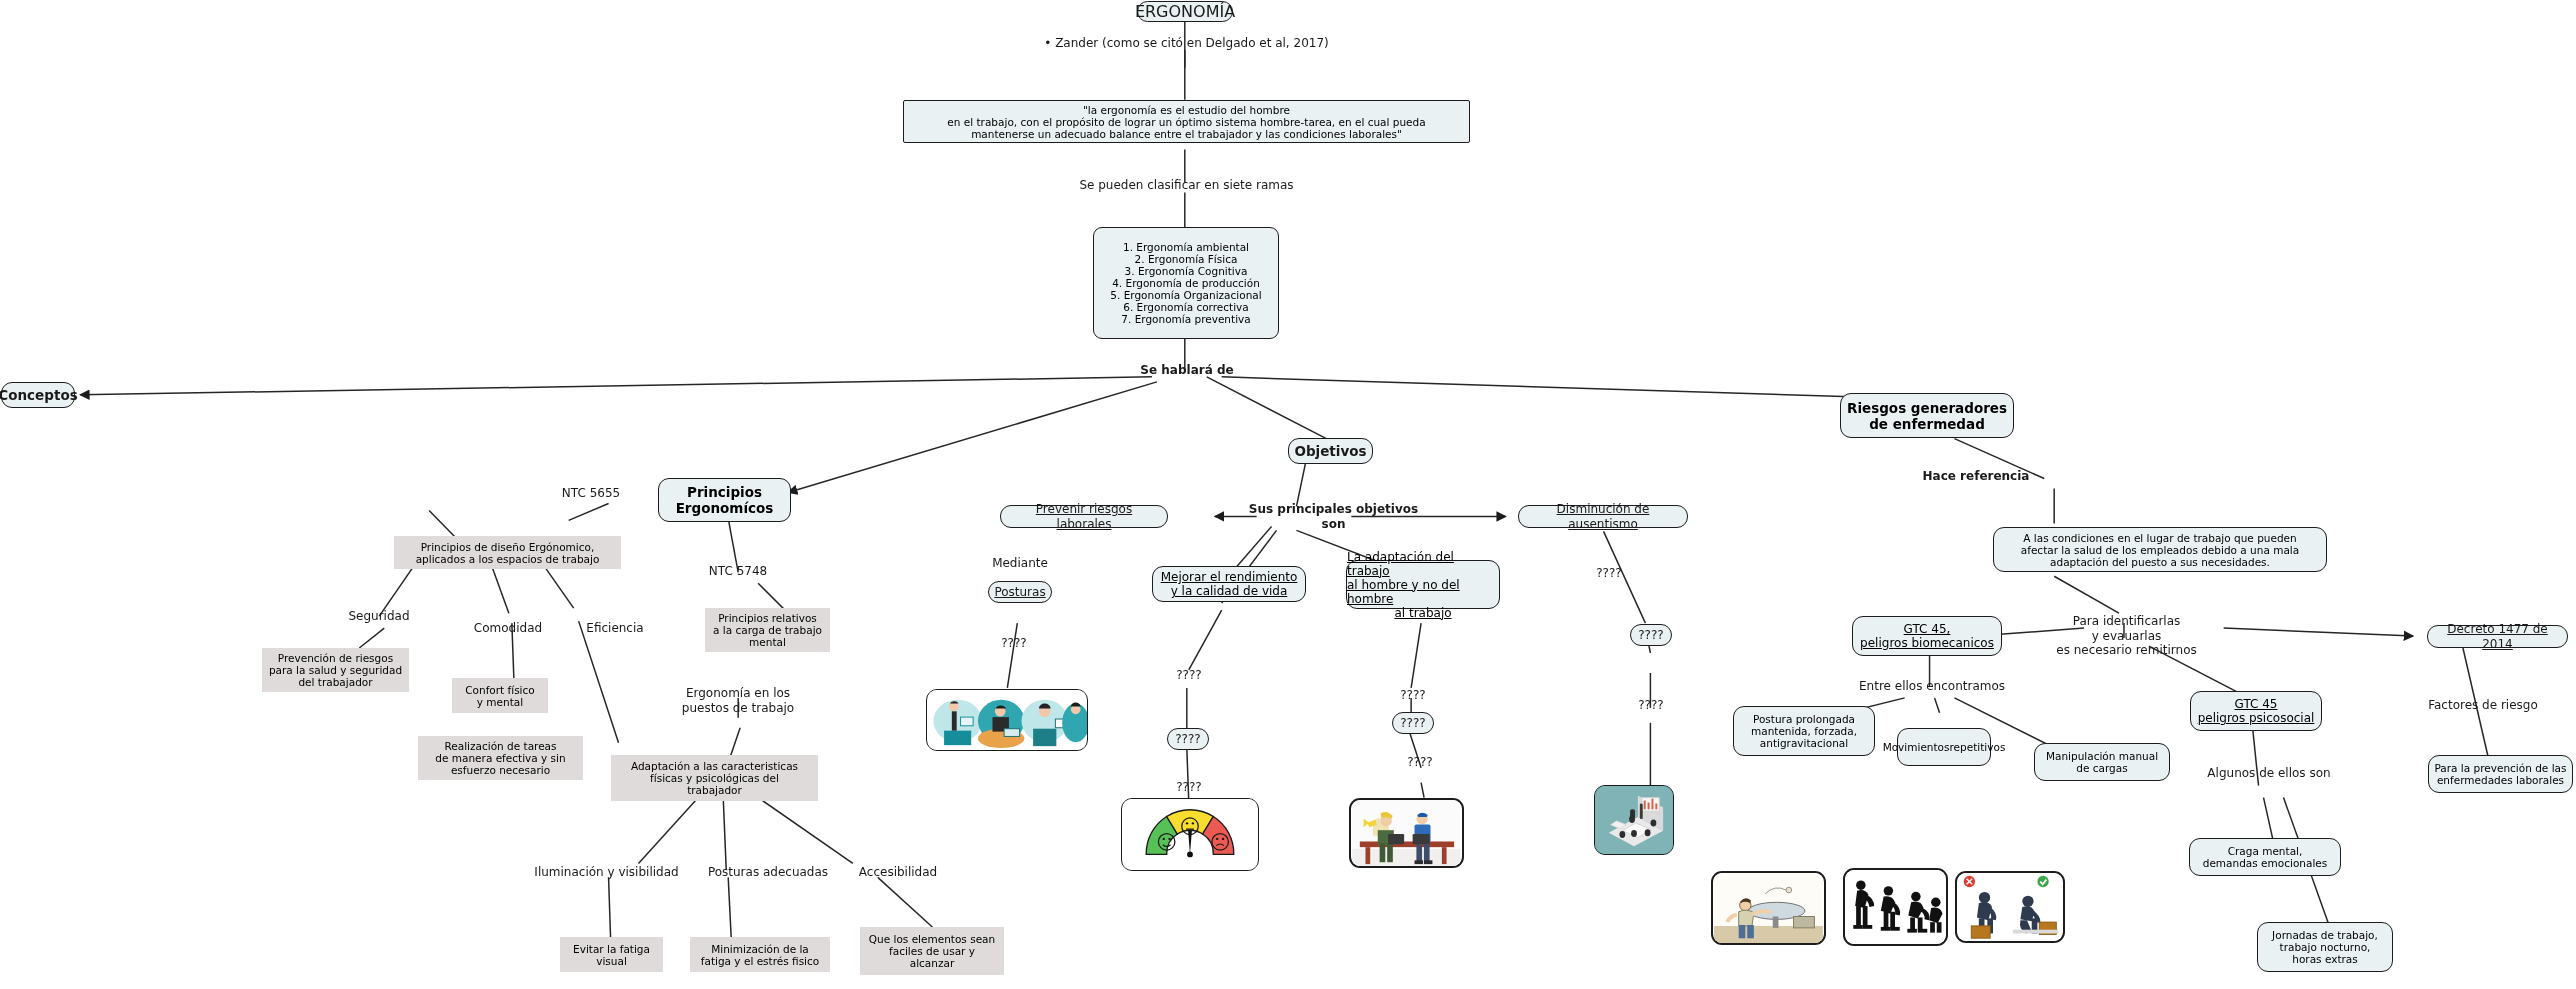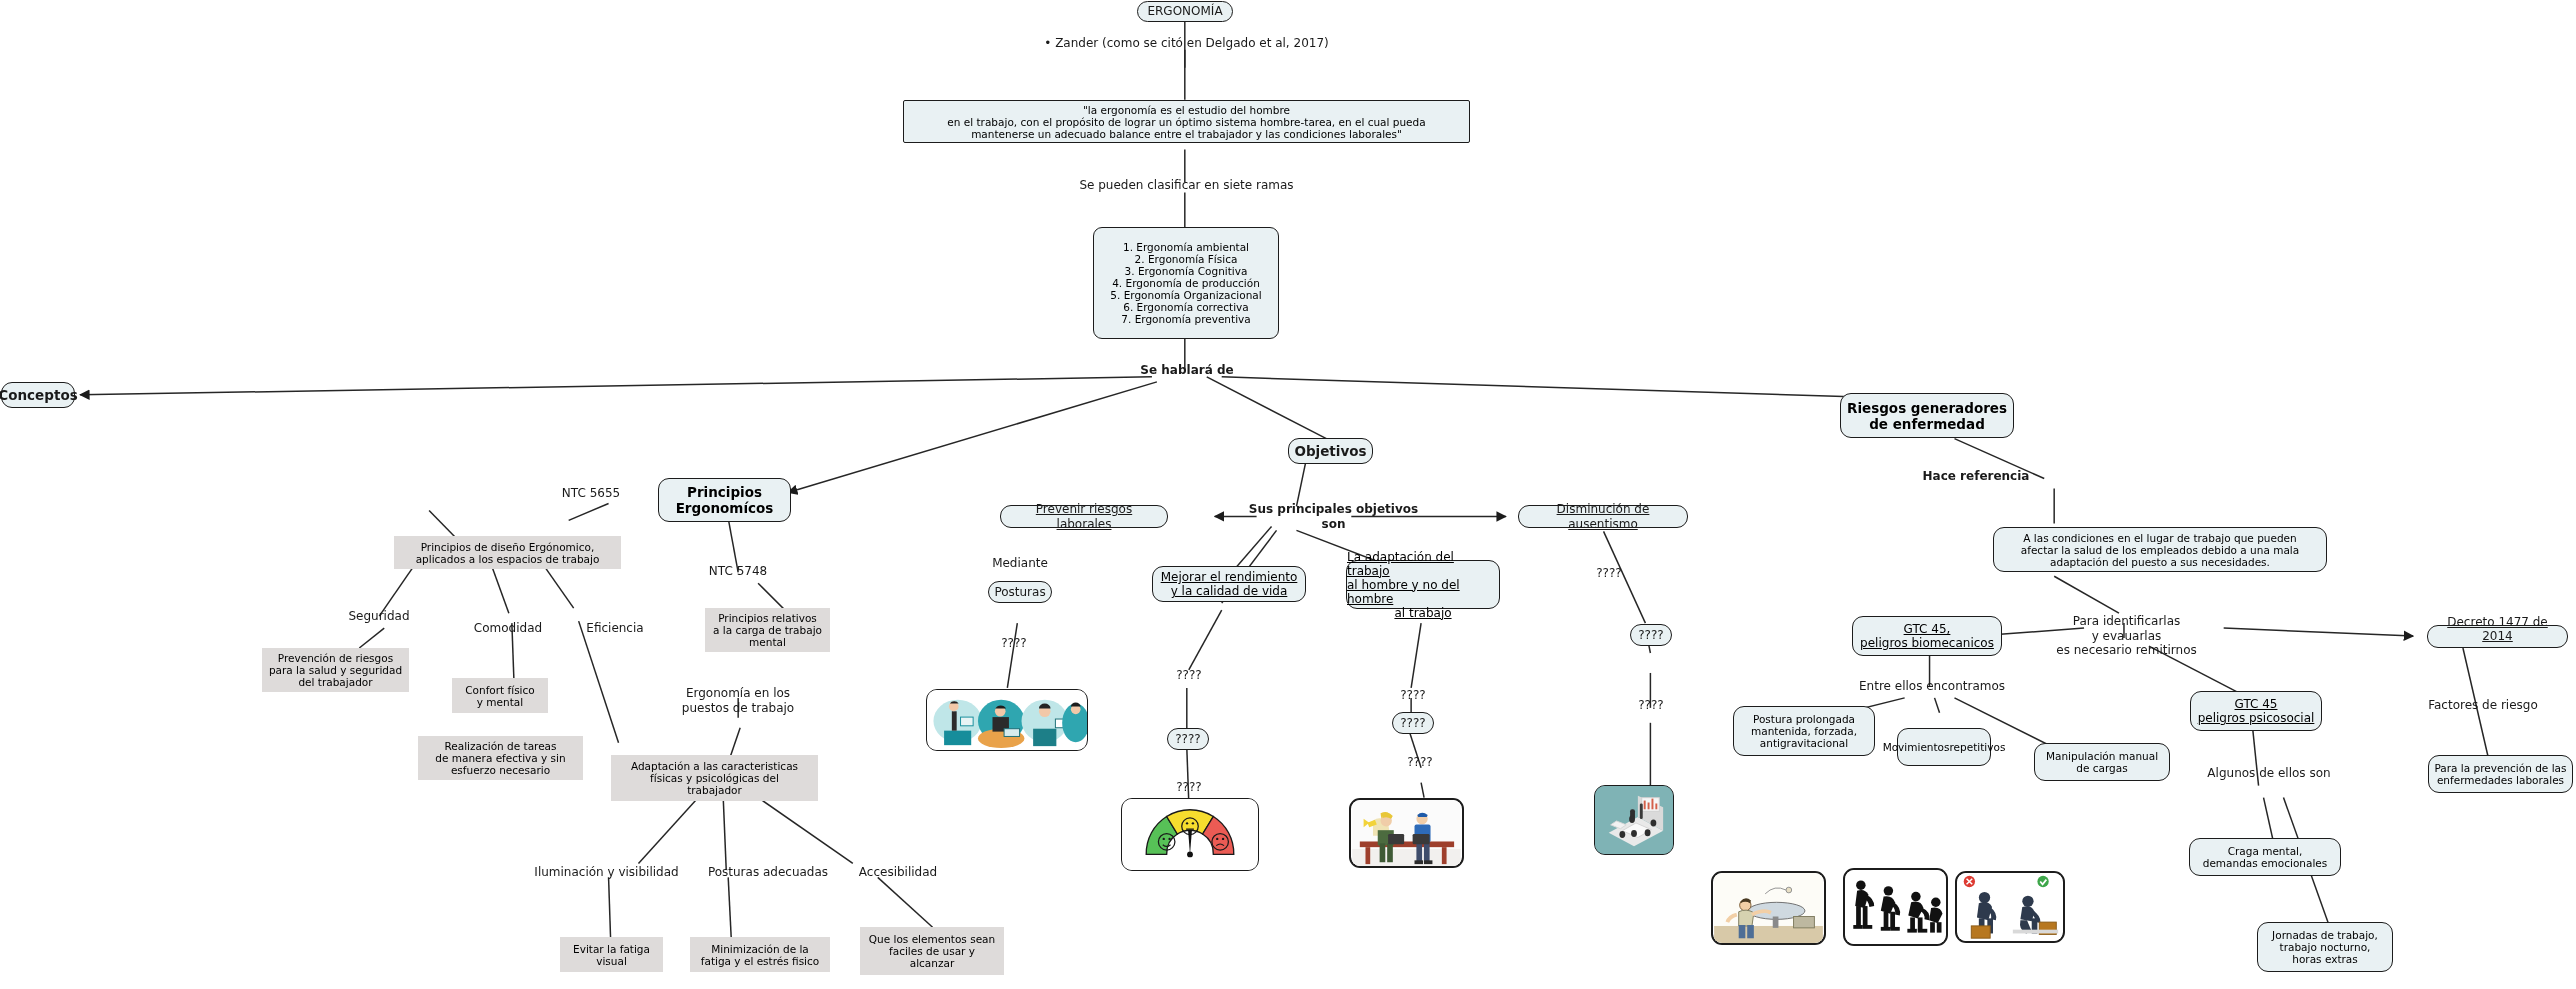--- a/index.html
+++ b/index.html
@@ -50,21 +50,21 @@
   }
   
   .n-label {
     background: transparent;
     border: none;
   }
   .u { text-decoration: underline; }
   .bold { font-weight: bold; }
   .fs10 { font-size: 10.5px; }
   .fs11 { font-size: 12px; }
-  .fs12 { font-size: 12px; }
+  .fs12 { font-size: 16px; }
   .fs13 { font-size: 13.5px; }
   .pad { padding: 3px 7px; }
   .imgnode {
     position: absolute;
     box-sizing: border-box;
     background: #ffffff;
     border: 1.6px solid #1c1c1c;
     border-radius: 11px;
     overflow: hidden;
   }
@@ -307,21 +307,21 @@
   </div>
 
   <div class="node n-blue fs11 pad" style="left:1000px; top:505px; width:168px; height:23px; border-radius:11px;">
     <span class="u">Prevenir riesgos laborales</span>
   </div>
 
   <div class="node n-label fs11" style="left:985px; top:556px; width:70px; height:15px;">
     <span>Mediante</span>
   </div>
 
-  <div class="node n-blue fs11 pad" style="left:988px; top:581px; width:64px; height:22px; border-radius:11px;">
+  <div class="node n-blue fs11 pad" style="left:988px; top:581px; width:64px; height:22px; border-radius:11px;text-decoration:underline;">
     <span>Posturas</span>
   </div>
 
   <div class="node n-label fs11" style="left:994px; top:636px; width:40px; height:15px;">
     <span>????</span>
   </div>
 
   <div class="n-blue" style="position:absolute; left:1152px; top:566px; width:152px; height:34px; border-radius:11px; display:flex; flex-direction:column; align-items:center; justify-content:center;">
     <span class="fs11 u">Mejorar el rendimiento</span>
     <span class="fs11 u">y la calidad de vida</span>
@@ -386,21 +386,21 @@
   <div class="n-blue" style="position:absolute; left:1852px; top:616px; width:148px; height:38px; border-radius:11px; display:flex; flex-direction:column; align-items:center; justify-content:center;">
     <span class="fs11 u">GTC 45,</span>
     <span class="fs11 u">peligros biomecanicos</span>
   </div>
 
   <div class="n-blue" style="position:absolute; left:2190px; top:691px; width:130px; height:38px; border-radius:11px; display:flex; flex-direction:column; align-items:center; justify-content:center;">
     <span class="fs11 u">GTC 45</span>
     <span class="fs11 u">peligros psicosocial</span>
   </div>
 
-  <div class="node n-blue fs11 pad" style="left:2427px; top:625px; width:141px; height:23px; border-radius:11px;align-items:flex-end;">
+  <div class="node n-blue fs11 pad" style="left:2427px; top:625px; width:141px; height:23px; border-radius:11px;">
     <span class="u">Decreto 1477 de 2014</span>
   </div>
 
   <div class="node n-label fs11" style="left:1852px; top:679px; width:160px; height:15px;">
     <span>Entre ellos encontramos</span>
   </div>
 
   <div class="node n-label fs11" style="left:2199px; top:766px; width:140px; height:15px;">
     <span>Algunos de ellos son</span>
   </div>

